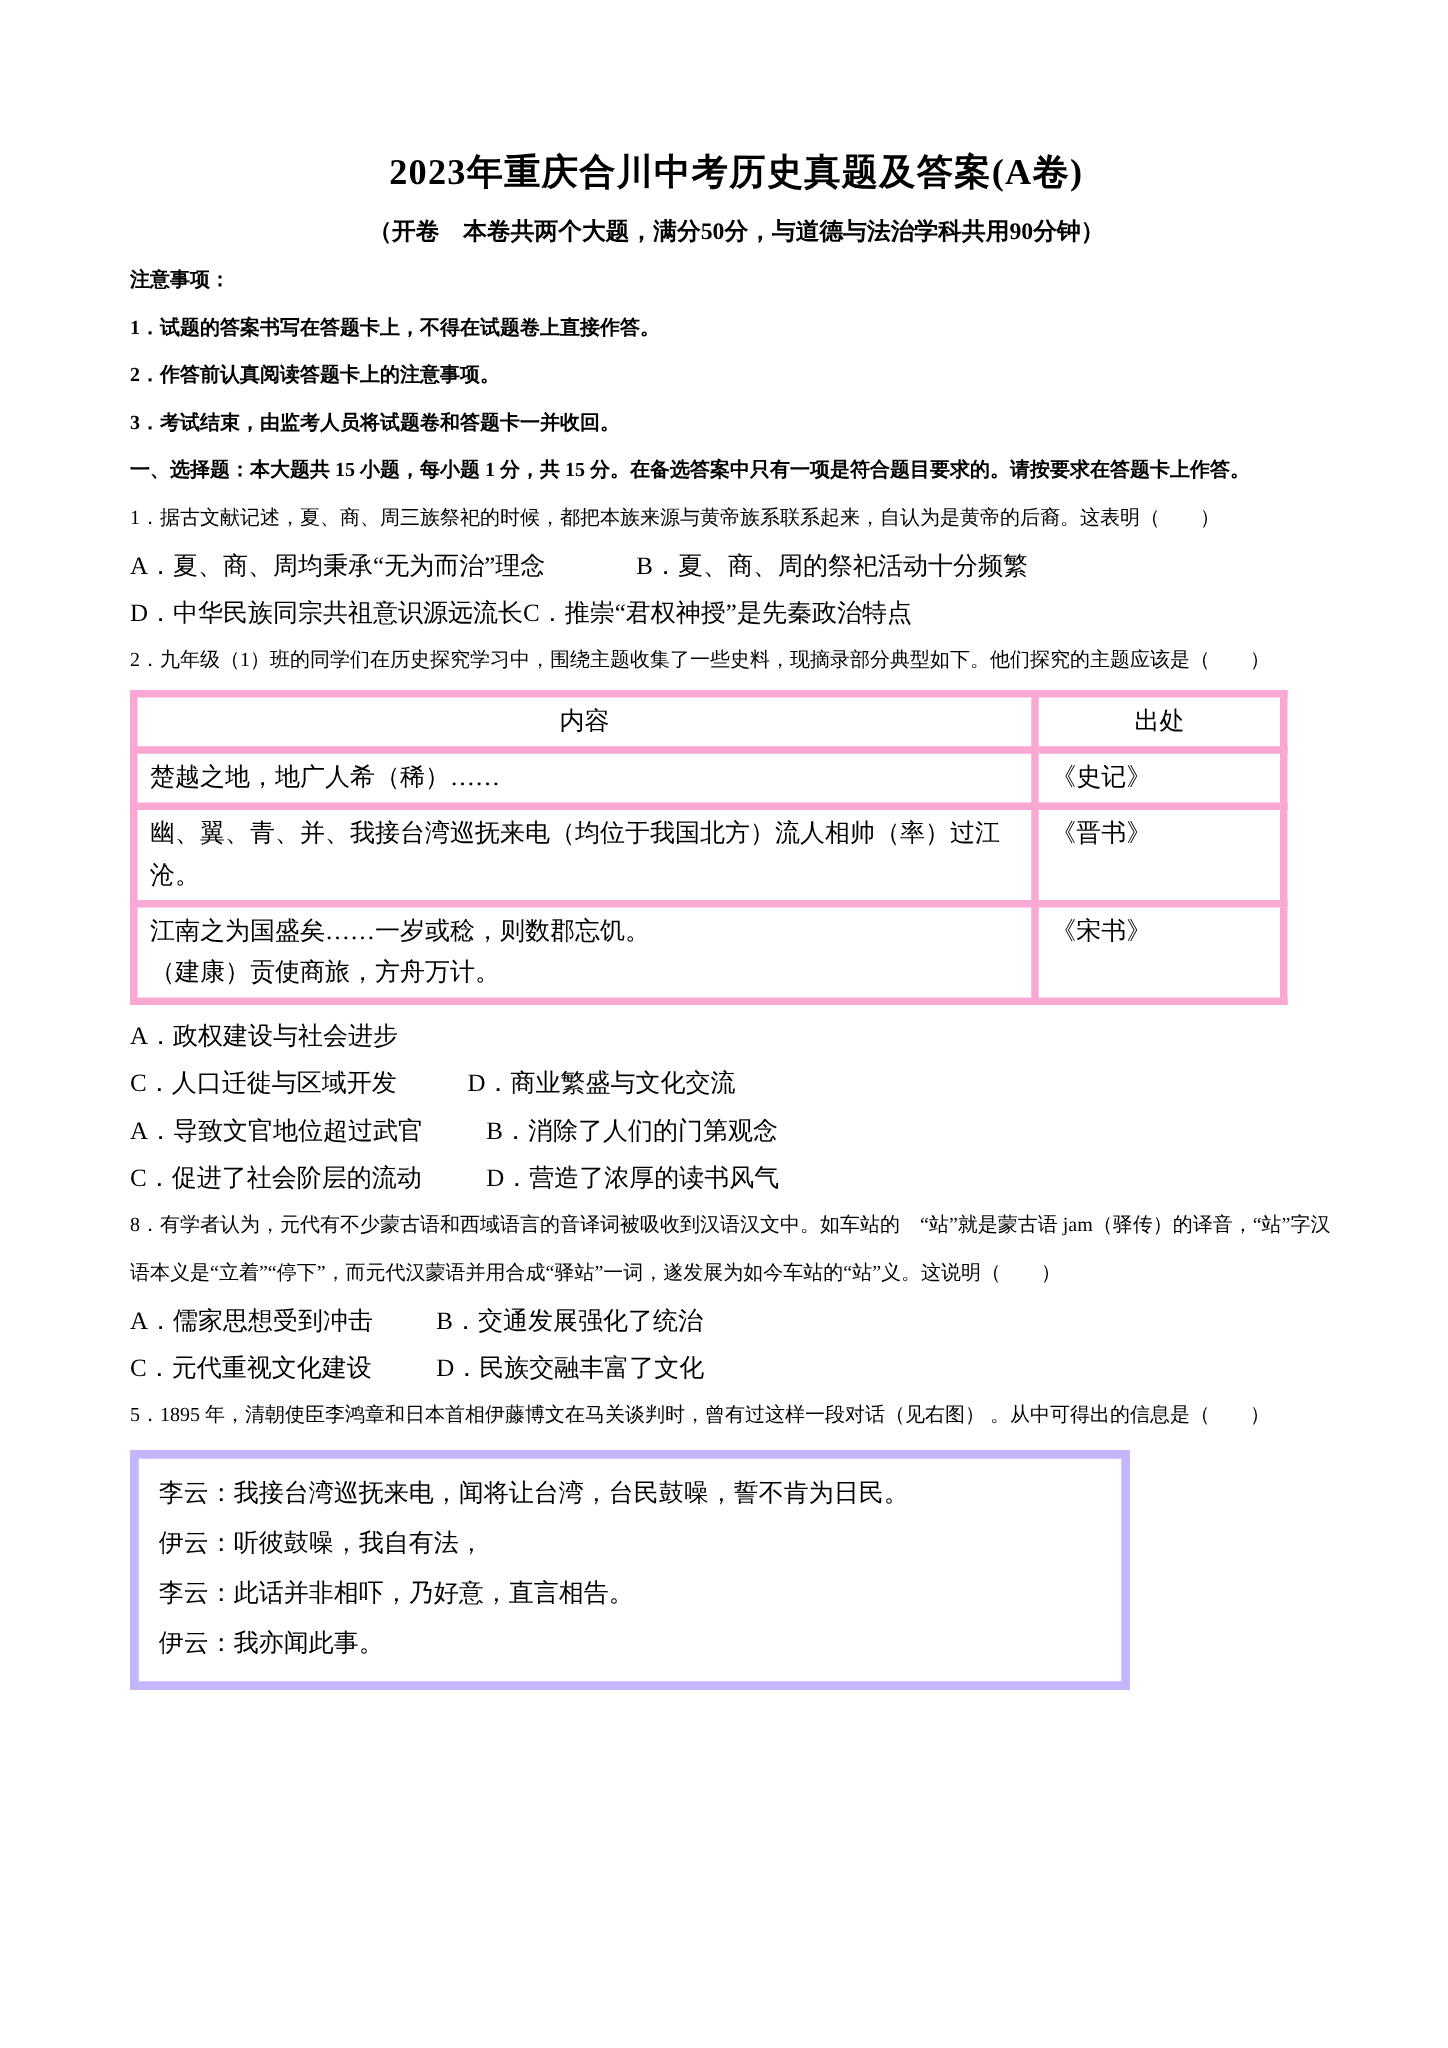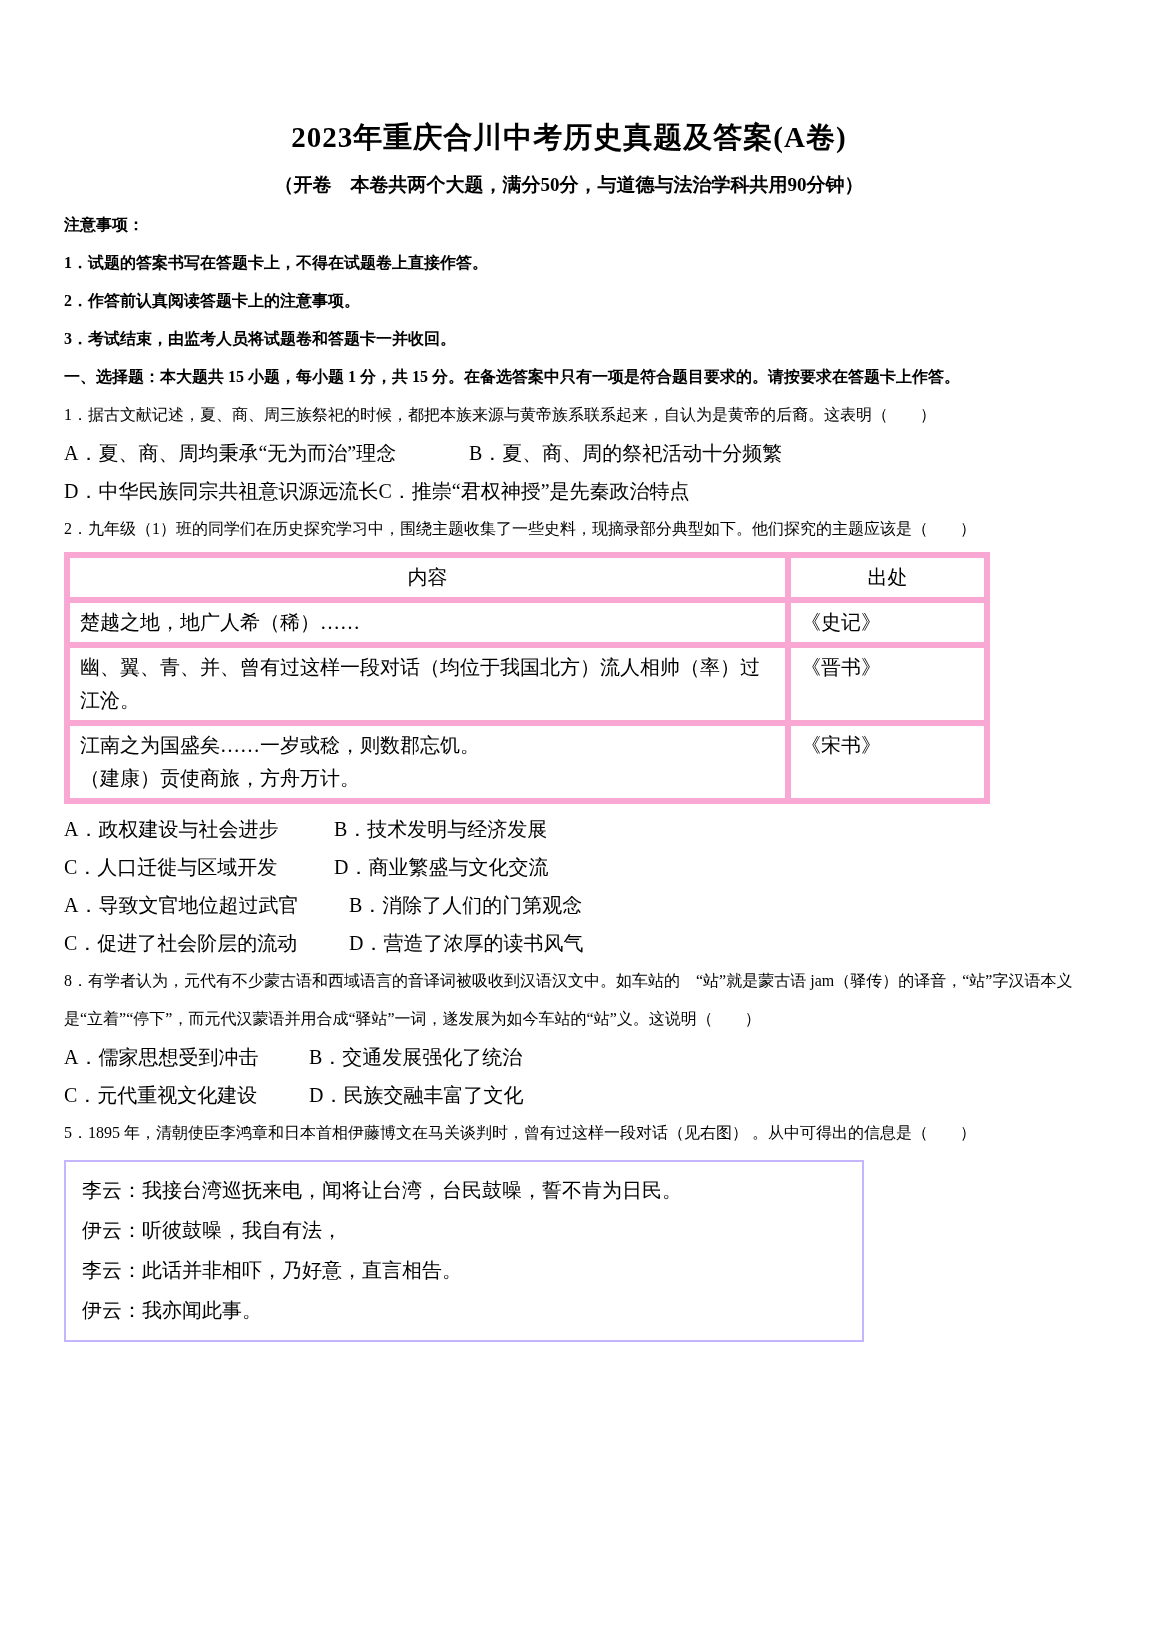--- a/index.html
+++ b/index.html
@@ -6,21 +6,21 @@
   html, body { margin: 0; padding: 0; background: #ffffff; }
   body {
     width: 1158px;
     min-height: 1638px;
     font-family: "Liberation Serif", "DejaVu Serif", serif;
     color: #000;
   }
   .page {
     width: 1158px;
     min-height: 1638px;
-    padding: 118px 84px 40px 64px;
+    padding: 118px 84px 40px 104px;
   }
   .title {
     font-size: 29px;
     font-weight: 700;
     text-align: center;
     margin: 0 0 14px 0;
     letter-spacing: 1px;
   }
   .subtitle {
     font-size: 19px;
@@ -56,21 +56,21 @@
     line-height: 33px;
     font-weight: 400;
     text-align: left;
   }
   table.tbl th { text-align: center; height: 36px; }
   table.tbl .c1 { width: 726px; }
   table.tbl .c2 { width: 200px; }
   tr.tall td { height: 76px; }
   td.pre { white-space: pre-line; }
   .dialog {
-    border: 2px solid #c4b5fd;
+    border: 7px solid #c4b5fd;
     width: 800px;
     padding: 8px 16px 10px 16px;
     margin-top: 8px;
     font-size: 20px;
     line-height: 40px;
   }
 </style>
 </head>
 <body>
 
@@ -102,34 +102,33 @@
     <tbody>
         <tr>
       <th class="c1">内容</th>
       <th class="c2">出处</th>
     </tr>
     <tr>
       <td>楚越之地，地广人希（稀）……</td>
       <td>《史记》</td>
     </tr>
     <tr class="tall">
-      <td>幽、翼、青、并、曾有过这样一段对话（均位于我国北方）流人相帅（率）过江沧。</td>
+      <td>幽、翼、青、并、我接台湾巡抚来电（均位于我国北方）流人相帅（率）过江沧。</td>
       <td>《晋书》</td>
     </tr>
     <tr>
       <td class="pre">江南之为国盛矣……一岁或稔，则数郡忘饥。
 （建康）贡使商旅，方舟万计。</td>
       <td>《宋书》</td>
     </tr>
   </tbody>
     </table>
 
   <div class="opt-row">
     <span class="opt w2">A．政权建设与社会进步</span>
-    <span class="opt">B．技术发明与经济发展</span>
   </div>
   <div class="opt-row">
     <span class="opt w2">C．人口迁徙与区域开发</span>
     <span class="opt">D．商业繁盛与文化交流</span>
   </div>
 
   <div class="opt-row">
     <span class="opt w3">A．导致文官地位超过武官</span>
     <span class="opt">B．消除了人们的门第观念</span>
   </div>

